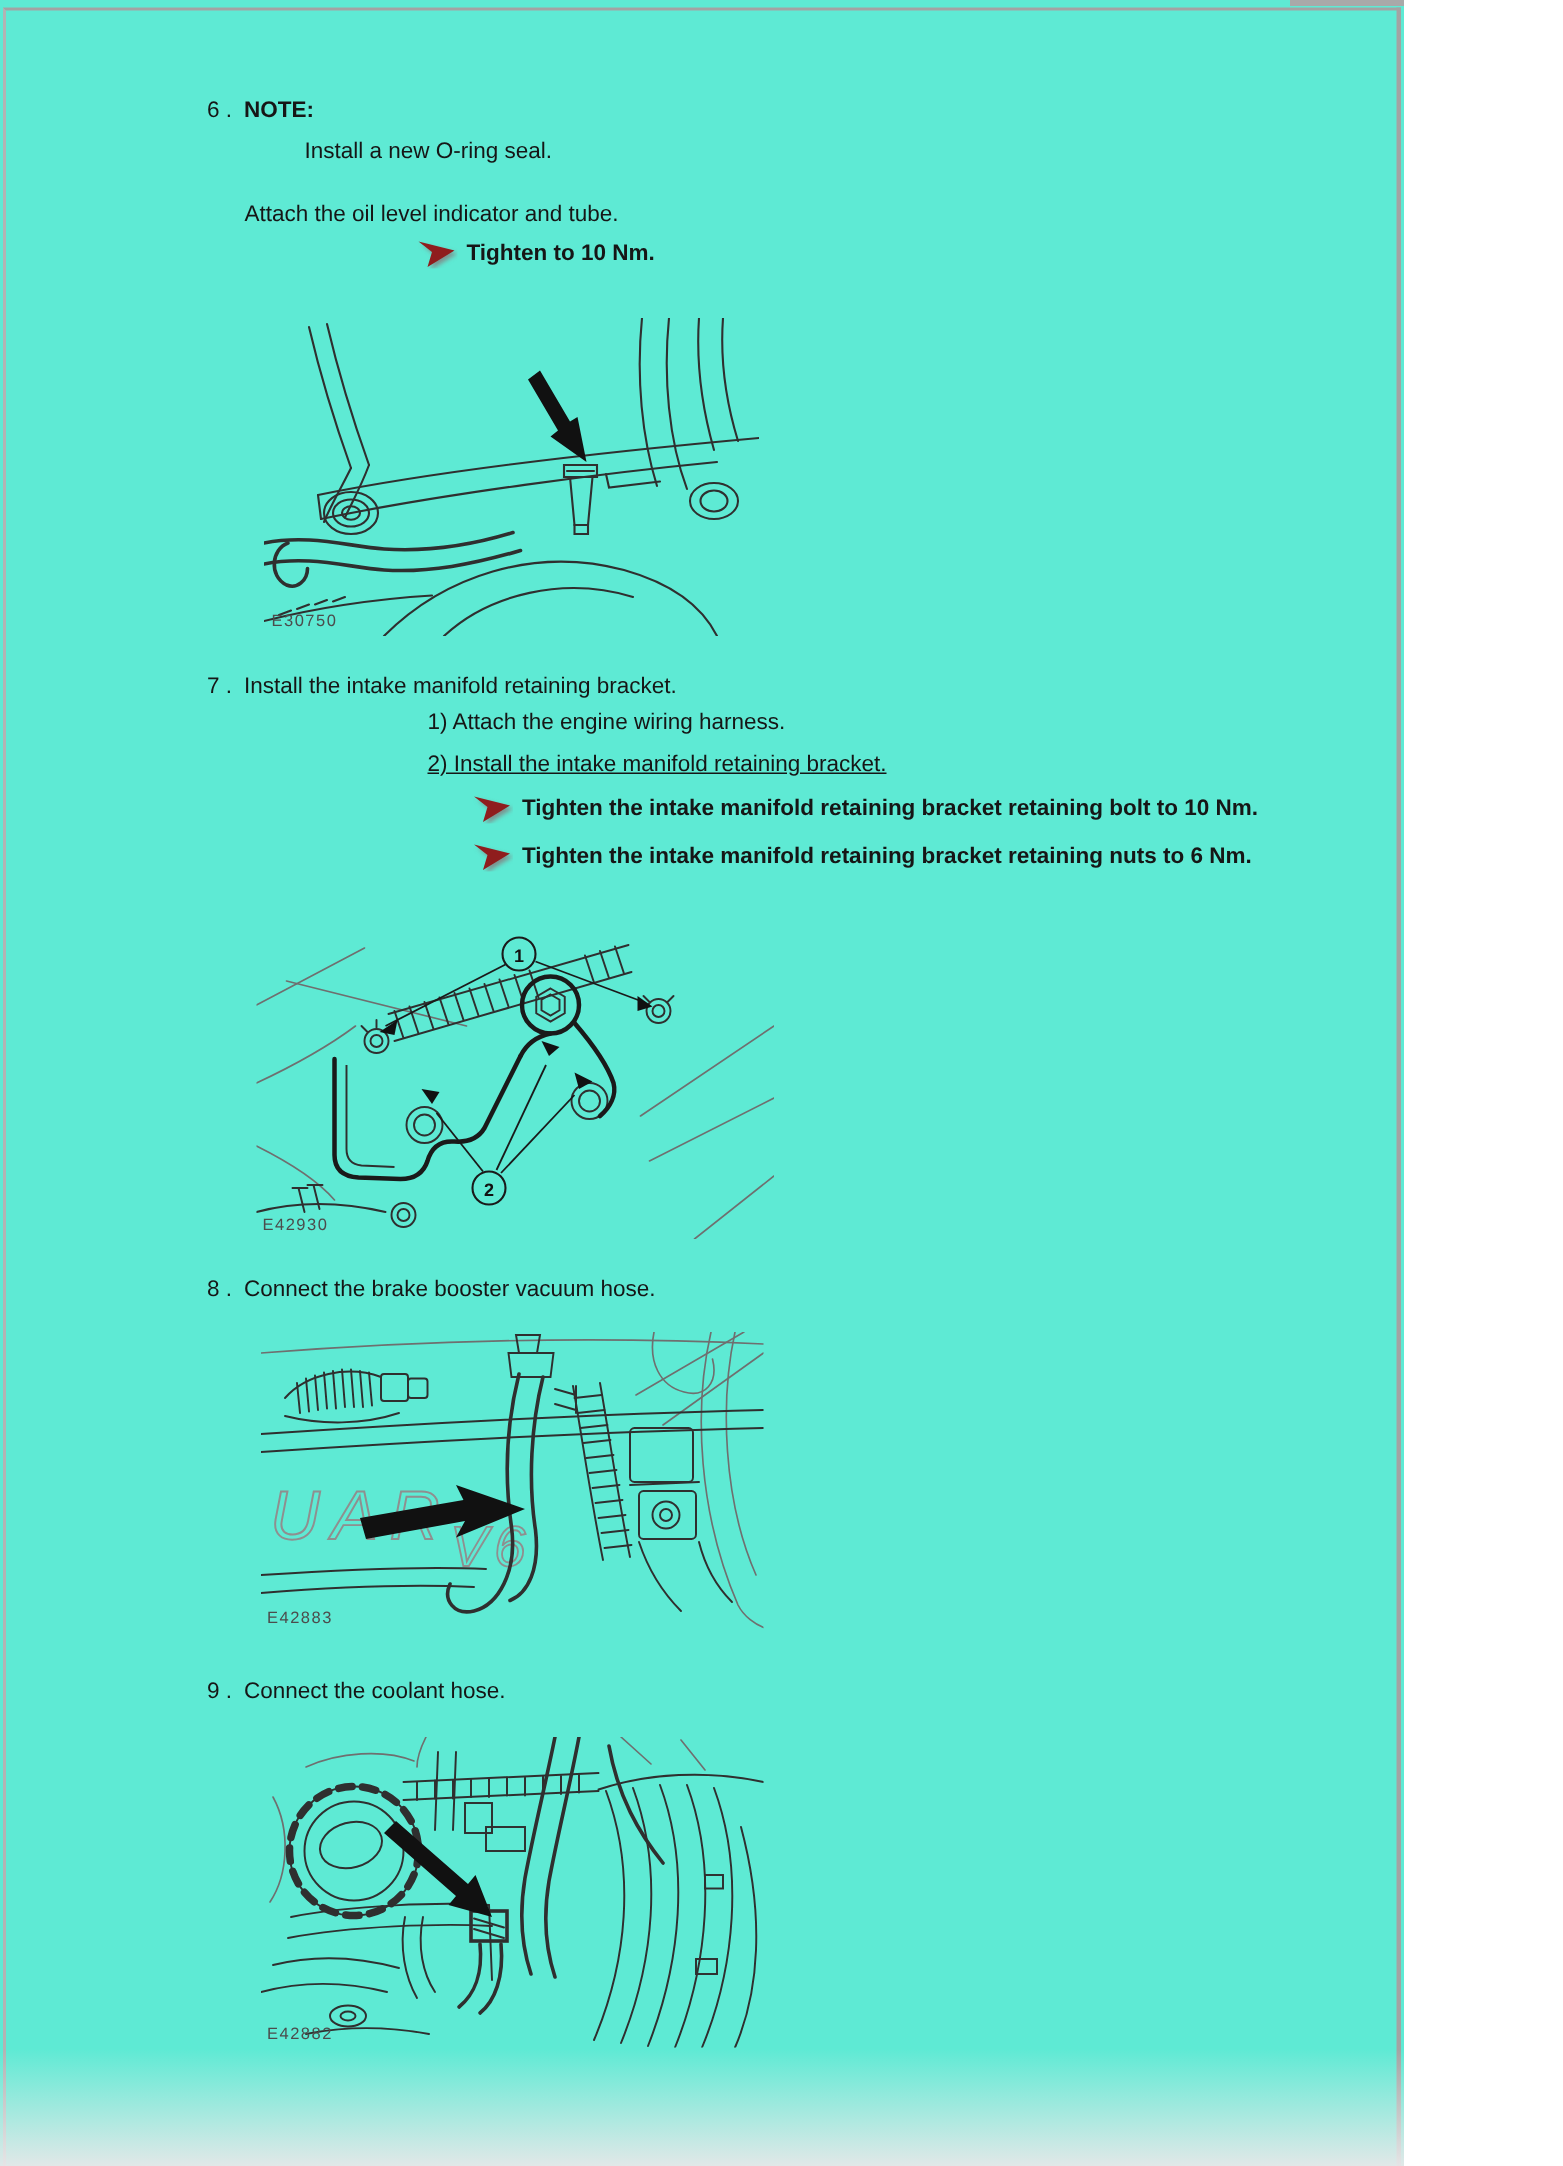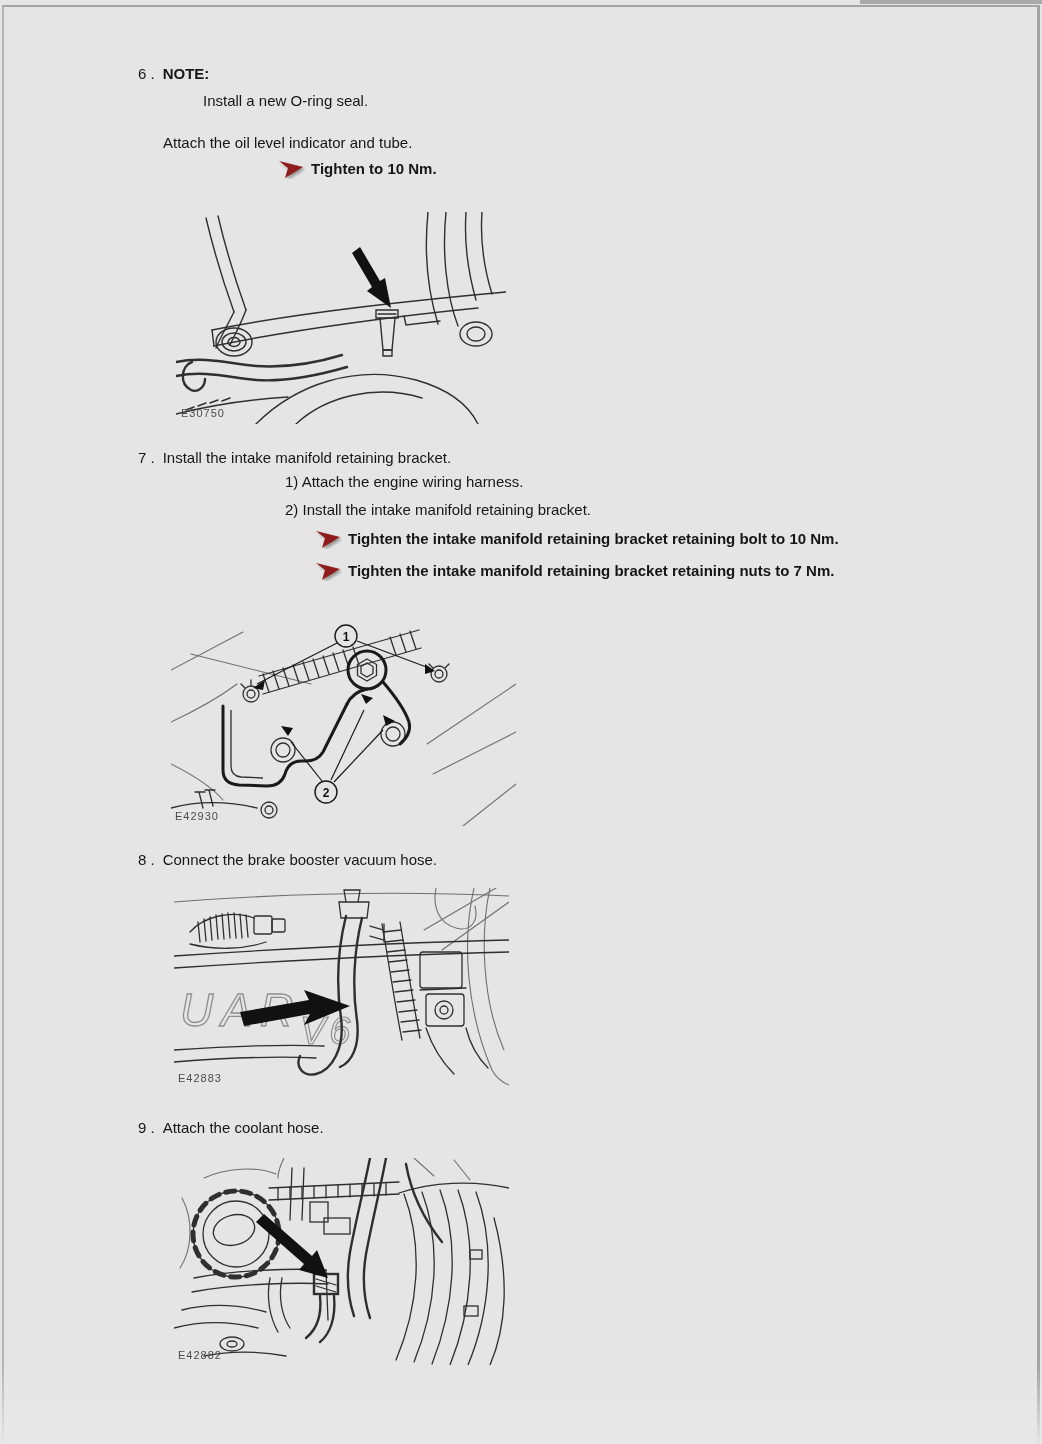--- a/index.html
+++ b/index.html
@@ -1,16 +1,16 @@
 <!DOCTYPE html>
 <html><head>
 <meta charset="utf-8">
 <style>
   html,body{margin:0;padding:0;background:#ffffff;}
-  #screen{position:relative;width:1042px;height:1444px;background:#e5e5e5;overflow:hidden;
+  #screen{position:relative;width:936px;height:1444px;background:#5eead4;overflow:hidden;
           font-family:"Liberation Sans",sans-serif;color:#161616;}
   .page-frame{position:absolute;left:2px;top:5px;right:2px;bottom:0;
               border-top:2px solid #a3a3a3;border-left:2px solid #b3b3b3;border-right:3px solid #a3a3a3;
               pointer-events:none;}
   .top-strip{position:absolute;left:860px;top:0;right:0;height:4px;background:#a9a9a9;}
   .bottom-fade{position:absolute;left:0;right:0;bottom:0;height:78px;
                background:linear-gradient(to bottom,rgba(235,235,235,0),rgba(232,232,233,0.95));
                pointer-events:none;}
   .abs{position:absolute;}
   .txt{font-size:15px;line-height:20px;white-space:nowrap;color:#161616;}
@@ -89,37 +89,37 @@
 
       <polygon points="184,35 204,69 209,66 215,96 191,79 196,75 176,41" fill="#111"></polygon>
       <text class="figcode" x="5" y="205">E30750</text>
     </svg>
   </figure>
 
   <div class="abs txt" style="left:138px;top:448px;">
     <span class="stepnum">7 .</span><span>Install the intake manifold retaining bracket.</span>
   </div>
   <div class="abs txt" style="left:285px;top:472px;">1) Attach the engine wiring harness.</div>
-  <div class="abs txt" style="left:285px;top:500px;">2) Install the intake manifold retaining bracket.</div>
+  <div class="abs txt" style="left:285px;top:500px;text-decoration:underline;">2) Install the intake manifold retaining bracket.</div>
 
   <div class="abs trow" style="left:312px;top:527px;">
     <span class="tarrow">
       <svg viewBox="0 0 30 22" width="30" height="22">
         <polygon points="4,4 28,10 10,21 13,11" fill="#8f1d1d" style="filter:drop-shadow(2px 2px 1.5px rgba(130,130,130,.85));"></polygon>
       </svg>
     </span>
     <span class="txt">Tighten the intake manifold retaining bracket retaining bolt to 10 Nm.</span>
   </div>
   <div class="abs trow" style="left:312px;top:559px;">
     <span class="tarrow">
       <svg viewBox="0 0 30 22" width="30" height="22">
         <polygon points="4,4 28,10 10,21 13,11" fill="#8f1d1d" style="filter:drop-shadow(2px 2px 1.5px rgba(130,130,130,.85));"></polygon>
       </svg>
     </span>
-    <span class="txt">Tighten the intake manifold retaining bracket retaining nuts to 7 Nm.</span>
+    <span class="txt">Tighten the intake manifold retaining bracket retaining nuts to 6 Nm.</span>
   </div>
 
   <figure class="abs" style="left:155px;top:606px;">
     <svg class="figsvg" width="345" height="204" viewBox="0 0 345 204">
       <g fill="none" stroke="#6f6f6f" stroke-width="1.1" stroke-linecap="round">
 
         <path d="M0,48 L72,10"></path>
         <path d="M0,100 C30,86 50,74 66,62"></path>
         <path d="M256,122 L345,62"></path>
         <path d="M262,152 L345,110"></path>
@@ -238,21 +238,21 @@
         <path d="M252,140 C258,158 268,174 280,186"></path>
         <path d="M292,140 C296,156 304,170 314,180"></path>
       </g>
 
       <polygon points="176,118 130,102 135,112 66,124 70,138 136,126 130,137" fill="#111"></polygon>
       <text class="figcode" x="4" y="194">E42883</text>
     </svg>
   </figure>
 
   <div class="abs txt" style="left:138px;top:1118px;">
-    <span class="stepnum">9 .</span><span>Attach the coolant hose.</span>
+    <span class="stepnum">9 .</span><span>Connect the coolant hose.</span>
   </div>
 
   <figure class="abs" style="left:158px;top:1142px;text-align:center;">
     <svg class="figsvg" width="335" height="207" viewBox="0 0 335 207">
       <g fill="none" stroke="#6f6f6f" stroke-width="1.1" stroke-linecap="round">
         <path d="M8,40 C20,62 18,92 6,110"></path>
         <path d="M30,20 C52,10 82,8 102,16"></path>
         <path d="M110,0 C106,8 104,14 104,20"></path>
         <path d="M240,0 L260,18 M280,2 L296,22"></path>
       </g>

